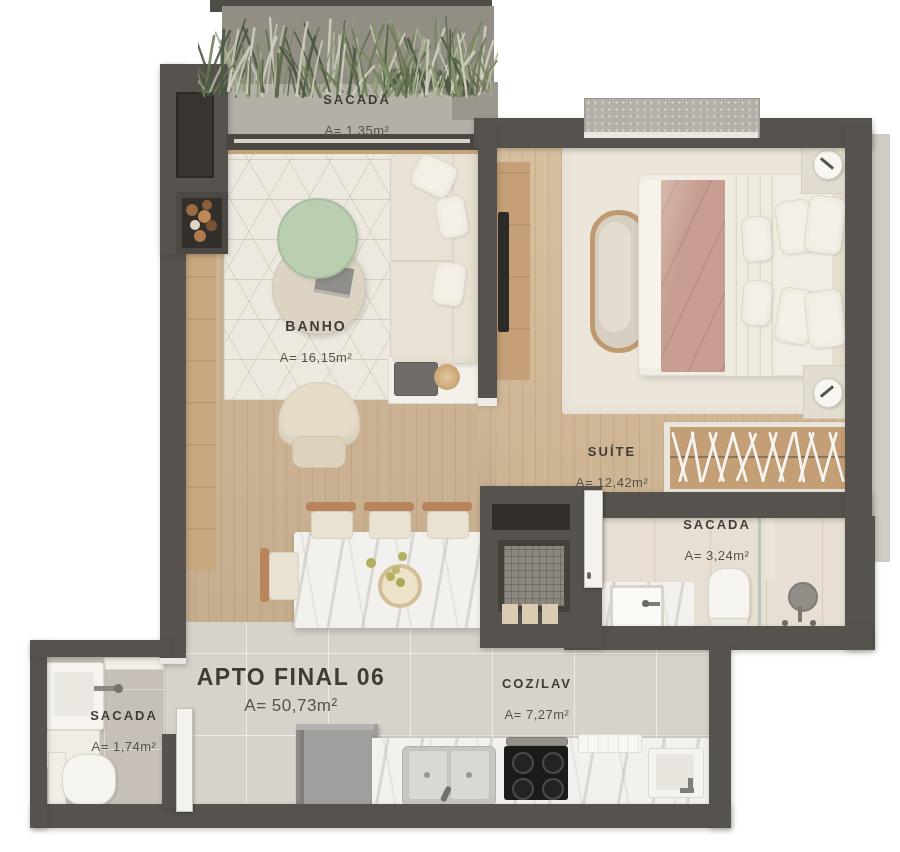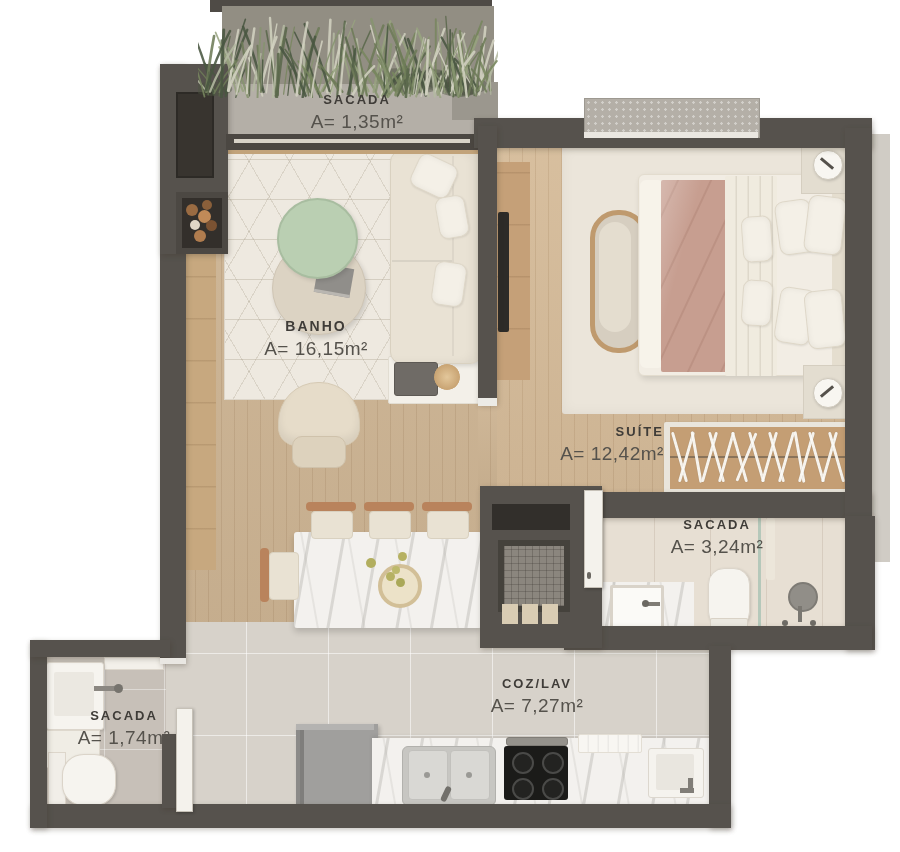--- a/index.html
+++ b/index.html
@@ -34,21 +34,21 @@
       repeating-linear-gradient(-60deg, transparent 0 34px, rgba(165,155,135,.28) 34px 35px);}
   .circle{border-radius:50%;}
   .pillow{background:#f4f0e7;border:1px solid #ded7c8;border-radius:9px;
     box-shadow:inset 0 0 6px rgba(0,0,0,.06), 1px 1px 2px rgba(0,0,0,.08);}
   .rail{background:#b9835c;border-radius:4px;}
   .seat{background:#e9e2d3;border:1px solid #d9d1c0;border-radius:4px;}
   .burner{border-radius:50%;background:#232321;border:2px solid #4a4a48;}
   .log{border-radius:50%;position:absolute;}
   .room-label{transform:translateX(-50%);text-align:center;white-space:nowrap;}
   .rn{font-size:13px;font-weight:bold;letter-spacing:2px;color:#3f3c38;}
-  .ra{font-size:19px;letter-spacing:.5px;margin-top:4px;color:#55524c;}
+  .ra{font-size:13px;letter-spacing:.5px;margin-top:16px;color:#55524c;}
   .apto .rn{font-size:23px;letter-spacing:1.5px;}
   .apto .ra{font-size:17px;margin-top:5px;}
   .liv .rn{font-size:14px;}
 </style>
 </head>
 <body>
 
 <div id="plan">
 
   <div class="abs z-floor" style="left:210px;top:0;width:282px;height:12px;background:#4f4b46;"></div>
@@ -426,28 +426,32 @@
     </svg>
 
   <div class="abs z-label room-label" style="left:357px;top:92px;">
     <div class="rn">SACADA</div>
     <div class="ra">A= 1,35m²</div>
   </div>
   <div class="abs z-label room-label liv" style="left:316px;top:318px;">
     <div class="rn">BANHO</div>
     <div class="ra">A= 16,15m²</div>
   </div>
-  <div class="abs z-label room-label" style="left:612px;top:424px;text-align:right;">
+  <div class="abs z-label room-label" style="left:612px;top:444px;">
     <div class="rn">SUÍTE</div>
     <div class="ra">A= 12,42m²</div>
   </div>
   <div class="abs z-label room-label" style="left:717px;top:517px;">
     <div class="rn">SACADA</div>
     <div class="ra">A= 3,24m²</div>
   </div>
+  <div class="abs z-label room-label apto" style="left:291px;top:664px;">
+    <div class="rn">APTO FINAL 06</div>
+    <div class="ra">A= 50,73m²</div>
+  </div>
   <div class="abs z-label room-label" style="left:124px;top:708px;">
     <div class="rn">SACADA</div>
     <div class="ra">A= 1,74m²</div>
   </div>
   <div class="abs z-label room-label" style="left:537px;top:676px;">
     <div class="rn">COZ/LAV</div>
     <div class="ra">A= 7,27m²</div>
   </div>
 
 </div>

